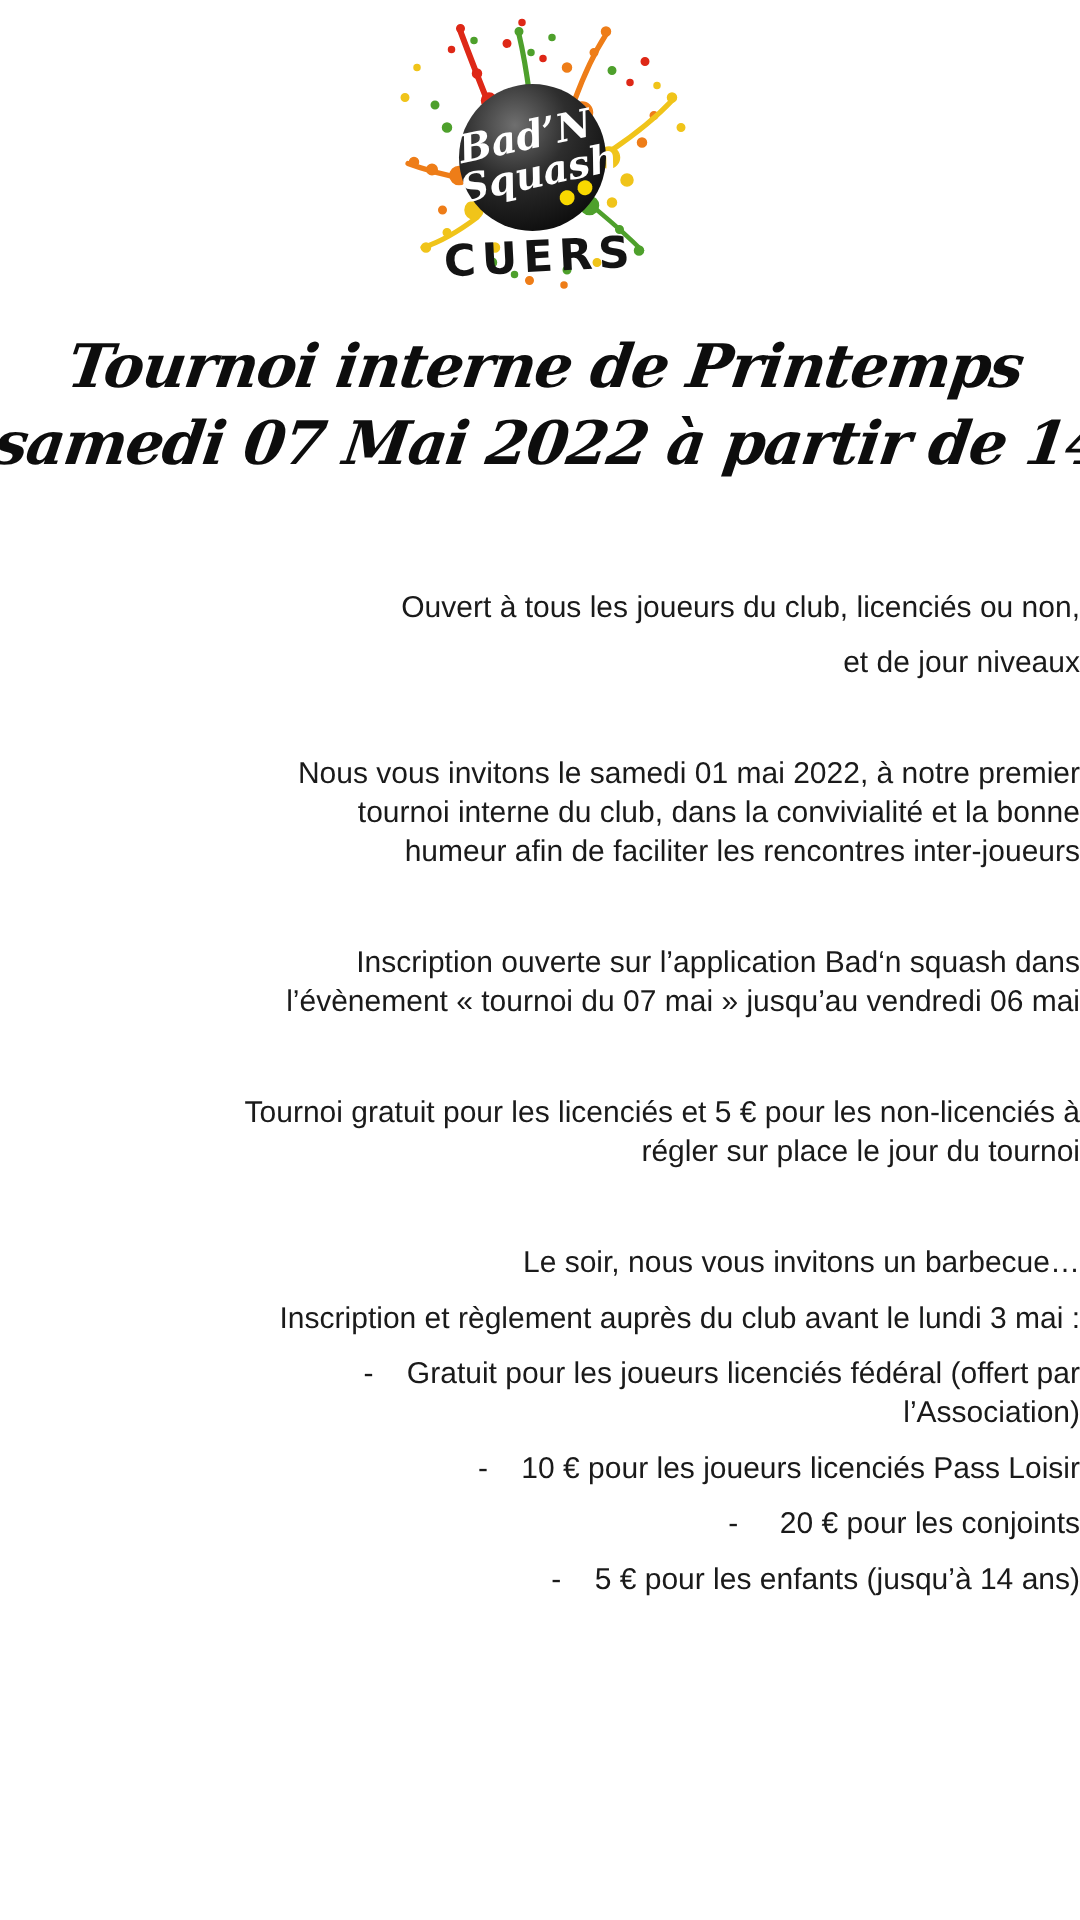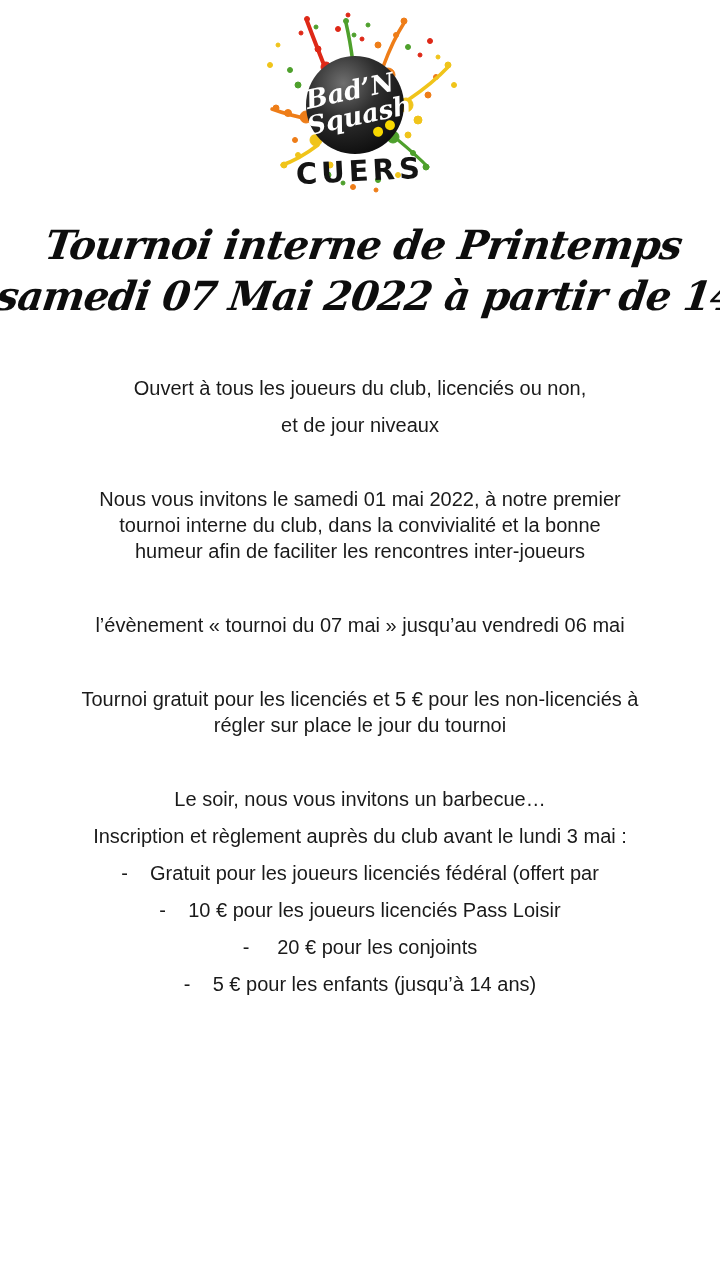--- a/index.html
+++ b/index.html
@@ -31,22 +31,22 @@
     font-family: "DejaVu Serif", serif;
     font-style: italic;
     font-weight: 700;
     font-size: 40px;
     line-height: 51px;
     letter-spacing: -1px;
     color: #0d0d0d;
     white-space: nowrap;
   }
   .content {
-    margin-top: 54px;
-    text-align: center;
+    margin-top: 71px;
+    text-align: right;
     font-size: 20px;
     line-height: 26px;
     color: #1a1a1a;
   }
   .para { margin-bottom: 11px; }
   .para.spacer { height: 26px; }
   .line { white-space: nowrap; }
 </style>
 </head>
 <body>
@@ -160,36 +160,38 @@
         <div class="line">et de jour niveaux</div>
       </div>
       <div class="para spacer"></div>
       <div class="para">
         <div class="line">Nous vous invitons le samedi 01 mai 2022, à notre premier</div>
         <div class="line">tournoi interne du club, dans la convivialité et la bonne</div>
         <div class="line">humeur afin de faciliter les rencontres inter-joueurs</div>
       </div>
       <div class="para spacer"></div>
       <div class="para">
+        <div class="line">Inscription ouverte sur l’application Bad‘n squash dans</div>
         <div class="line">l’évènement «&nbsp;tournoi du 07 mai&nbsp;» jusqu’au vendredi 06 mai</div>
       </div>
       <div class="para spacer"></div>
       <div class="para">
         <div class="line">Tournoi gratuit pour les licenciés et 5 € pour les non-licenciés à</div>
         <div class="line">régler sur place le jour du tournoi</div>
       </div>
       <div class="para spacer"></div>
       <div class="para">
         <div class="line">Le soir, nous vous invitons un barbecue…</div>
       </div>
       <div class="para">
         <div class="line">Inscription et règlement auprès du club avant le lundi 3 mai :</div>
       </div>
       <div class="para">
         <div class="line">-&nbsp;&nbsp;&nbsp;&nbsp;Gratuit pour les joueurs licenciés fédéral (offert par</div>
+        <div class="line">l’Association)</div>
       </div>
       <div class="para">
         <div class="line">-&nbsp;&nbsp;&nbsp;&nbsp;10 € pour les joueurs licenciés Pass&nbsp;Loisir</div>
       </div>
       <div class="para">
         <div class="line">-&nbsp;&nbsp;&nbsp;&nbsp;&nbsp;20 € pour les conjoints</div>
       </div>
       <div class="para">
         <div class="line">-&nbsp;&nbsp;&nbsp;&nbsp;5 € pour les enfants (jusqu’à 14 ans)</div>
       </div>

